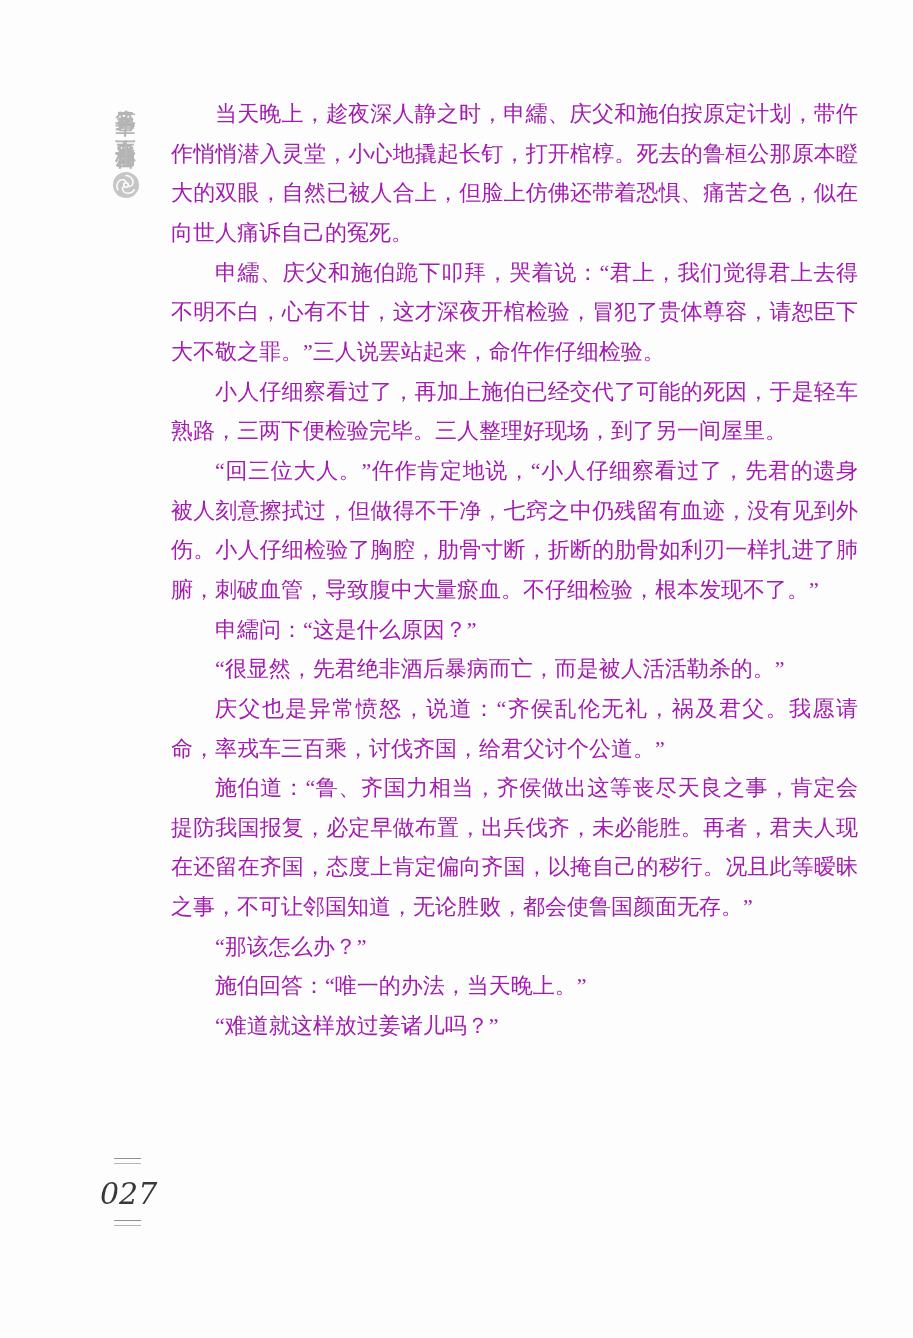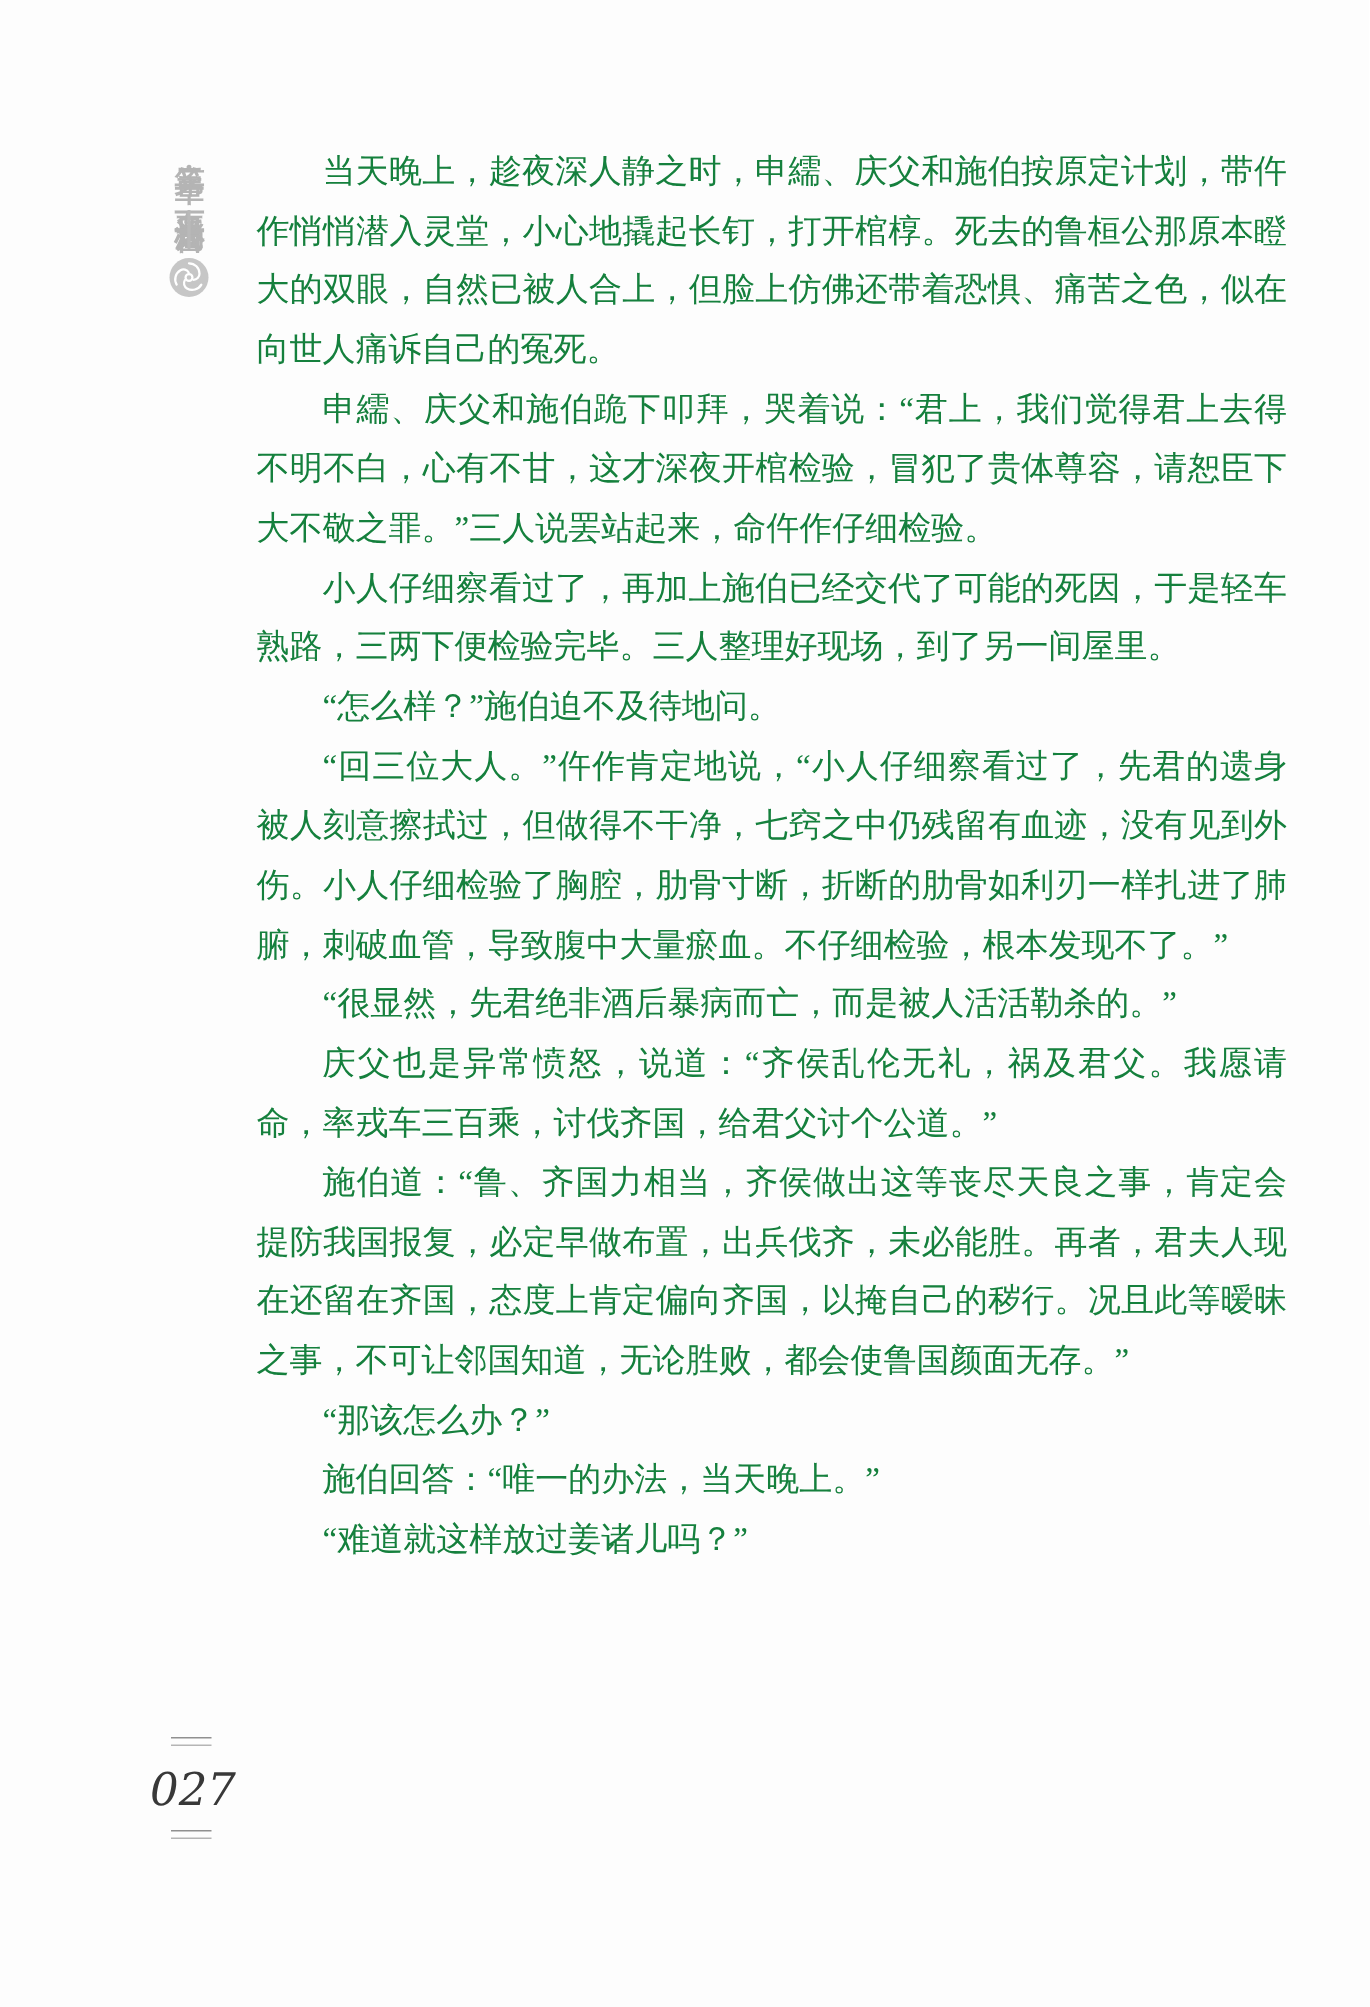--- a/index.html
+++ b/index.html
@@ -49,21 +49,21 @@
   }
 
   
   .body-text {
     position: absolute;
     left: 171px;
     top: 94px;
     width: 687px;
     font-size: 22px;
     line-height: 39.66px;
-    color: #15803d;
+    color: #a21caf;
     text-align: justify;
   }
   .body-text p.para {
     margin: 0;
     padding: 0;
     text-indent: 2em;
   }
 
   
   .folio {
@@ -105,22 +105,22 @@
         <path d="M14 4.5 a7 7 0 0 1 7 7 a4 4 0 0 1 -4 4" transform="rotate(120 14 14)"></path>
         <path d="M14 4.5 a7 7 0 0 1 7 7 a4 4 0 0 1 -4 4" transform="rotate(240 14 14)"></path>
       </g>
     </svg>
   </div>
 
   <div class="body-text">
       <p class="para">当天晚上，趁夜深人静之时，申繻、庆父和施伯按原定计划，带仵作悄悄潜入灵堂，小心地撬起长钉，打开棺椁。死去的鲁桓公那原本瞪大的双眼，自然已被人合上，但脸上仿佛还带着恐惧、痛苦之色，似在向世人痛诉自己的冤死。</p>
       <p class="para">申繻、庆父和施伯跪下叩拜，哭着说：“君上，我们觉得君上去得不明不白，心有不甘，这才深夜开棺检验，冒犯了贵体尊容，请恕臣下大不敬之罪。”三人说罢站起来，命仵作仔细检验。</p>
       <p class="para">小人仔细察看过了，再加上施伯已经交代了可能的死因，于是轻车熟路，三两下便检验完毕。三人整理好现场，到了另一间屋里。</p>
-      <p class="para">“怎么样？”施伯迫不及待地问。</p>
       <p class="para">“回三位大人。”仵作肯定地说，“小人仔细察看过了，先君的遗身被人刻意擦拭过，但做得不干净，七窍之中仍残留有血迹，没有见到外伤。小人仔细检验了胸腔，肋骨寸断，折断的肋骨如利刃一样扎进了肺腑，刺破血管，导致腹中大量瘀血。不仔细检验，根本发现不了。”</p>
+      <p class="para">申繻问：“这是什么原因？”</p>
       <p class="para">“很显然，先君绝非酒后暴病而亡，而是被人活活勒杀的。”</p>
       <p class="para">庆父也是异常愤怒，说道：“齐侯乱伦无礼，祸及君父。我愿请命，率戎车三百乘，讨伐齐国，给君父讨个公道。”</p>
       <p class="para">施伯道：“鲁、齐国力相当，齐侯做出这等丧尽天良之事，肯定会提防我国报复，必定早做布置，出兵伐齐，未必能胜。再者，君夫人现在还留在齐国，态度上肯定偏向齐国，以掩自己的秽行。况且此等暧昧之事，不可让邻国知道，无论胜败，都会使鲁国颜面无存。”</p>
       <p class="para">“那该怎么办？”</p>
       <p class="para">施伯回答：“唯一的办法，当天晚上。”</p>
       <p class="para">“难道就这样放过姜诸儿吗？”</p>
     </div>
 
   <div class="folio">
     <div class="double-rule"></div>

